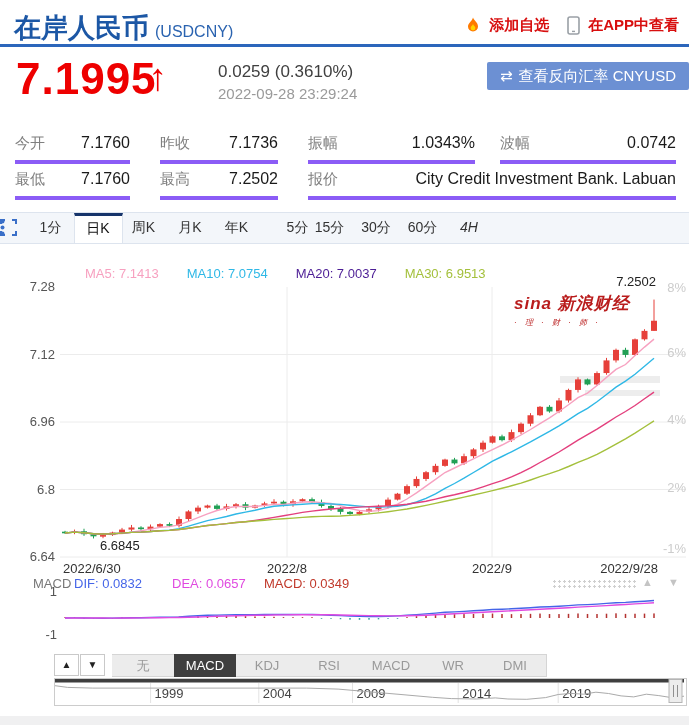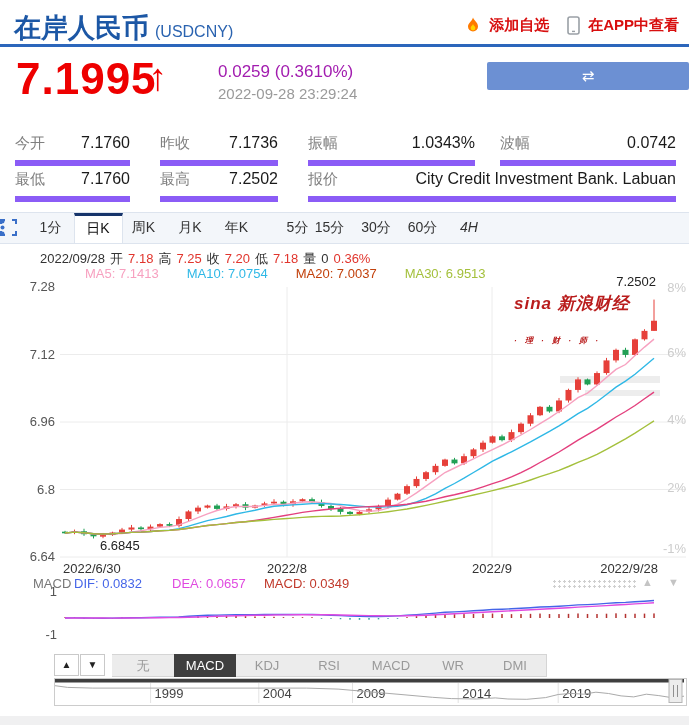--- a/index.html
+++ b/index.html
@@ -8,46 +8,46 @@
   .abs{position:absolute;}
   
   .hdr-title{left:14px;top:10px;font-size:27px;font-weight:bold;color:#1c57a5;}
   .hdr-sym{font-size:16px;font-weight:normal;color:#2a63b0;margin-left:6px;}
   .hdr-links{right:10px;top:16px;display:flex;align-items:center;gap:8px;}
   .hdr-link{font-size:15px;font-weight:bold;color:#d80f0f;cursor:pointer;}
   .blue-rule{left:0;top:44px;width:689px;height:3px;background:#2c66bb;}
   
   .price{left:16px;top:54px;font-size:44px;font-weight:bold;color:#ee0000;letter-spacing:1px;}
   .arrow-up{left:148px;top:56px;font-size:38px;font-weight:bold;color:#ee0000;}
-  .chg{left:218px;top:62px;font-size:17px;color:#a21caf;}
+  .chg{left:218px;top:62px;font-size:17px;color:#404040;}
   .ts{left:218px;top:85px;font-size:15px;color:#9a9a9a;}
   .rev-btn{left:487px;top:62px;width:202px;height:28px;background:#6c90d3;color:#fff;
            font-size:15px;display:flex;align-items:center;justify-content:center;gap:6px;
            border-radius:2px;cursor:pointer;}
   
-  .cell{position:absolute;height:30px;border-bottom:6px solid #8b5cf6;}
+  .cell{position:absolute;height:30px;border-bottom:4px solid #8b5cf6;}
   .cell .lbl{float:left;font-size:15px;color:#808080;line-height:26px;}
   .cell .val{float:right;font-size:16px;color:#1a1a1a;line-height:26px;}
   
   .toolbar{left:0;top:212px;width:689px;height:30px;background:#f3f6fa;
            border-top:1px solid #dde4ee;border-bottom:1px solid #dde4ee;}
   .ptab{position:absolute;top:0;width:47px;height:29px;line-height:29px;text-align:center;
         font-size:14px;color:#333;cursor:pointer;}
   .ptab.active{background:#fff;border-left:1px solid #dde4ee;border-right:1px solid #dde4ee;
         border-top:3px solid #17356b;height:27px;line-height:25px;color:#111;}
   .tool-ico{position:absolute;top:6px;cursor:pointer;}
   
   .ohlc{left:40px;top:250px;font-size:13px;color:#333;}
   .ohlc span{margin-right:5px;}
   .ohlc .red{color:#e1352d;}
   .mas{left:85px;top:266px;font-size:13px;}
   .mas span{margin-right:28px;}
   .watermark{left:514px;top:292px;color:#b91c1c;font-size:17px;font-style:italic;
              font-weight:bold;letter-spacing:1px;}
-  .watermark small{display:block;font-size:8px;letter-spacing:3px;font-weight:bold;margin-top:20px;}
+  .watermark small{display:block;font-size:8px;letter-spacing:3px;font-weight:normal;margin-top:2px;}
   .gband{background:#ededed;}
   
   .dotbox{left:552px;top:579px;width:84px;height:10px;
           background-image:radial-gradient(#cfcfcf 1px, transparent 1.2px);
           background-size:5px 5px;}
   .macd-arrows{left:642px;top:576px;font-size:11px;color:#c4c4c4;letter-spacing:6px;cursor:pointer;}
   
   .arrbtn{position:absolute;top:654px;width:23px;height:20px;background:#fff;border:1px solid #c9c9c9;
           font-size:10px;color:#222;text-align:center;line-height:20px;cursor:pointer;}
   .itab{position:absolute;top:654px;height:21px;width:62px;background:#ececec;
@@ -80,20 +80,21 @@
     <span class="hdr-link">在APP中查看</span>
   </div>
   <div class="abs blue-rule"></div>
 
   <div class="abs price">7.1995</div>
   <div class="abs arrow-up">↑</div>
   <div class="abs chg">0.0259 (0.3610%)</div>
   <div class="abs ts">2022-09-28 23:29:24</div>
   <div class="abs rev-btn">
     <span>⇄</span>
+    <span>查看反向汇率 CNYUSD</span>
   </div>
 
   <div id="stats">
       <div class="cell" style="left: 15px; width: 115px; top: 130px;">
         <span class="lbl">今开</span>
         <span class="val">7.1760</span>
       </div>
       <div class="cell" style="left: 160px; width: 118px; top: 130px;">
         <span class="lbl">昨收</span>
         <span class="val">7.1736</span>
@@ -138,22 +139,21 @@
         <path d="M1 5V1h4M12 1h4v4M16 12v4h-4M5 16H1v-4"></path>
       </g>
     </svg>
     <svg class="tool-ico" style="right:18px" width="5" height="17" viewBox="0 0 5 17">
       <circle cx="2.5" cy="2.5" r="2" fill="#3a6fc8"></circle>
         <circle cx="2.5" cy="8.5" r="2" fill="#3a6fc8"></circle>
         <circle cx="2.5" cy="14.5" r="2" fill="#3a6fc8"></circle>
     </svg>
   </div>
 
-  <div class="abs ohlc" id="ohlc"><span>2022/09/28</span><span>开</span><span class="red">7.18</span><span>高</span><span class="red">7.25</span><span>收</span><span class="red">7.20</span><span>低</span><span class="red">7.18</span><span>量</span><span>0</span><span class="red">0.36%</span></div>
-  <div class="abs mas" id="mas"><span style="color: rgb(247, 161, 192);">MA5: 7.1413</span><span style="color: rgb(47, 184, 230);">MA10: 7.0754</span><span style="color: #c2410c; text-align: right;">MA20: 7.0037</span><span style="color: rgb(164, 192, 60);">MA30: 6.9513</span></div>
+  <div class="abs mas" id="mas"><span style="color: rgb(247, 161, 192);">MA5: 7.1413</span><span style="color: rgb(47, 184, 230);">MA10: 7.0754</span><span style="color: #4c1d95; text-align: right;">MA20: 7.0037</span><span style="color: rgb(164, 192, 60);">MA30: 6.9513</span></div>
 
   <div class="abs watermark">
     <span>sina</span> <span>新浪财经</span>
     <small>· 理 · 财 · 师 ·</small>
   </div>
   <div class="abs gband" style="left:560px;top:376px;width:100px;height:7px"></div>
   <div class="abs gband" style="left:585px;top:390px;width:75px;height:6px"></div>
 
   <svg id="kline" width="689" height="305" style="top:270px">
       <text x="55" y="21" text-anchor="end" font-size="13" fill="#555">7.28</text>

